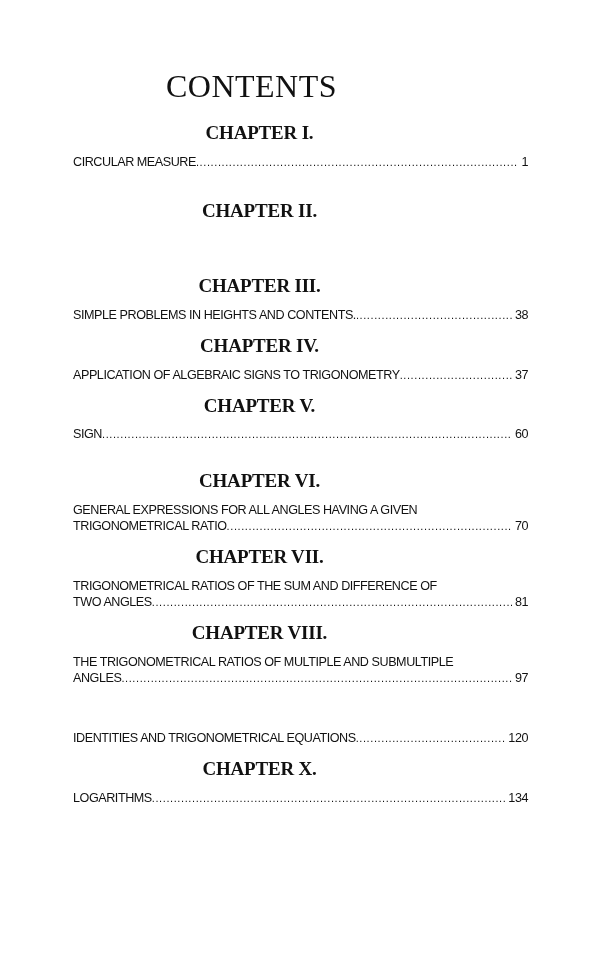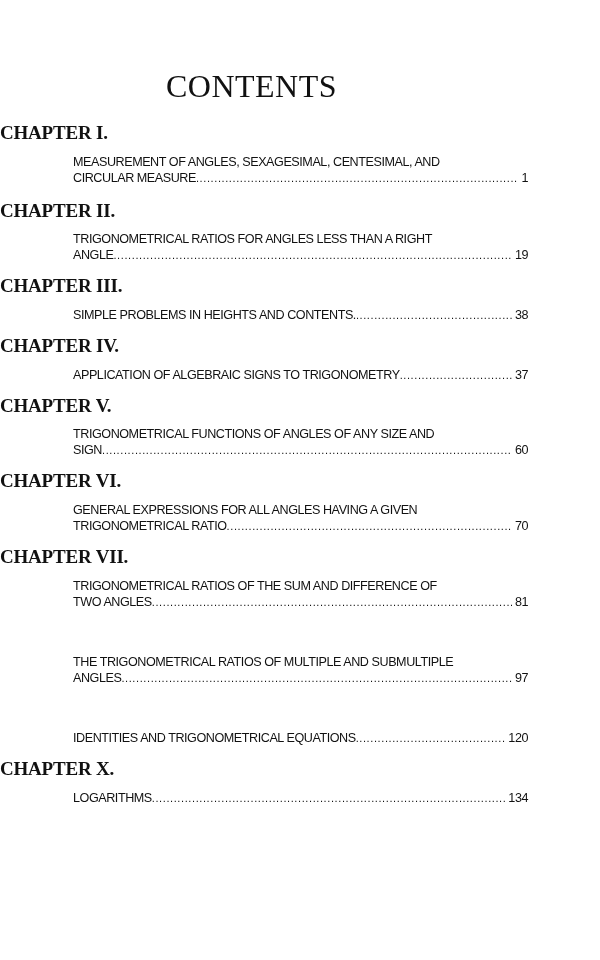--- a/index.html
+++ b/index.html
@@ -4,21 +4,21 @@
   <style>
     html, body { margin: 0; padding: 0; background: #ffffff; }
     body { width: 600px; height: 960px; position: relative; overflow: hidden; }
     .page { position: absolute; left: 0; top: 0; width: 600px; height: 960px; background: #fff; }
     .title {
       position: absolute; left: 0; width: 503px; top: 68px;
       text-align: center; font-family: "Liberation Serif", serif;
       font-size: 32px; color: #111; letter-spacing: 0.5px;
     }
     .chapter-heading {
-      position: absolute; left: 0; width: 519px; text-align: left;
+      position: absolute; left: 0; width: 519px; text-align: center;
       font-family: "Liberation Serif", serif; font-weight: bold;
       font-size: 19px; color: #111; letter-spacing: -0.2px;
     }
     .entry {
       position: absolute; left: 73px; width: 455px;
       font-family: "Liberation Sans", sans-serif; font-size: 12.6px;
       color: #111; line-height: 16px; letter-spacing: -0.45px;
     }
     .entry .line1 { display: block; white-space: nowrap; }
     .entry .line2 { display: flex; white-space: nowrap; align-items: flex-end; }
@@ -28,37 +28,28 @@
     .entry .page-num { flex: 0 0 auto; padding-left: 3px; }
   </style>
 </head>
 <body>
 
 <div class="page">
   <div class="title">CONTENTS</div>
 
   <div class="chapter-heading" style="top:122px">CHAPTER I.</div>
   <div class="entry" style="top:154px">
-    <span class="line1">MEASUREMENT OF ANGLES, SEXAGESIMAL, CENTESIMAL, AND</span>
     <span class="line2">
       <span class="lead">CIRCULAR MEASURE</span>
       <span class="dots"></span>
       <span class="page-num">1</span>
     </span>
   </div>
 
   <div class="chapter-heading" style="top:200px">CHAPTER II.</div>
-  <div class="entry" style="top:231px">
-    <span class="line1">TRIGONOMETRICAL RATIOS FOR ANGLES LESS THAN A RIGHT</span>
-    <span class="line2">
-      <span class="lead">ANGLE</span>
-      <span class="dots"></span>
-      <span class="page-num">19</span>
-    </span>
-  </div>
 
   <div class="chapter-heading" style="top:275px">CHAPTER III.</div>
   <div class="entry" style="top:307px">
     <span class="line2">
       <span class="lead">SIMPLE PROBLEMS IN HEIGHTS AND CONTENTS.</span>
       <span class="dots"></span>
       <span class="page-num">38</span>
     </span>
   </div>
 
@@ -66,21 +57,20 @@
   <div class="entry" style="top:367px">
     <span class="line2">
       <span class="lead">APPLICATION OF ALGEBRAIC SIGNS TO TRIGONOMETRY</span>
       <span class="dots"></span>
       <span class="page-num">37</span>
     </span>
   </div>
 
   <div class="chapter-heading" style="top:395px">CHAPTER V.</div>
   <div class="entry" style="top:426px">
-    <span class="line1">TRIGONOMETRICAL FUNCTIONS OF ANGLES OF ANY SIZE AND</span>
     <span class="line2">
       <span class="lead">SIGN</span>
       <span class="dots"></span>
       <span class="page-num">60</span>
     </span>
   </div>
 
   <div class="chapter-heading" style="top:470px">CHAPTER VI.</div>
   <div class="entry" style="top:502px">
     <span class="line1">GENERAL EXPRESSIONS FOR ALL ANGLES HAVING A GIVEN</span>
@@ -94,20 +84,21 @@
   <div class="chapter-heading" style="top:546px">CHAPTER VII.</div>
   <div class="entry" style="top:578px">
     <span class="line1">TRIGONOMETRICAL RATIOS OF THE SUM AND DIFFERENCE OF</span>
     <span class="line2">
       <span class="lead">TWO ANGLES</span>
       <span class="dots"></span>
       <span class="page-num">81</span>
     </span>
   </div>
 
+  <div class="chapter-heading" style="top:622px">CHAPTER VIII.</div>
   <div class="entry" style="top:654px">
     <span class="line1">THE TRIGONOMETRICAL RATIOS OF MULTIPLE AND SUBMULTIPLE</span>
     <span class="line2">
       <span class="lead">ANGLES</span>
       <span class="dots"></span>
       <span class="page-num">97</span>
     </span>
   </div>
 
   <div class="entry" style="top:730px">

